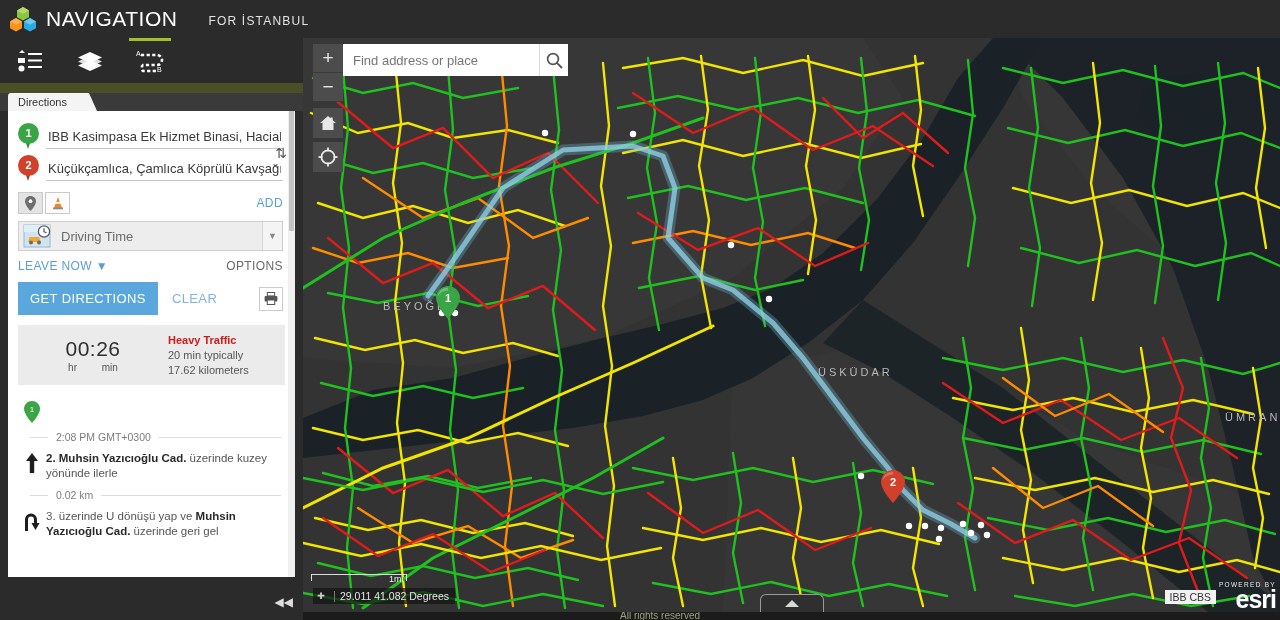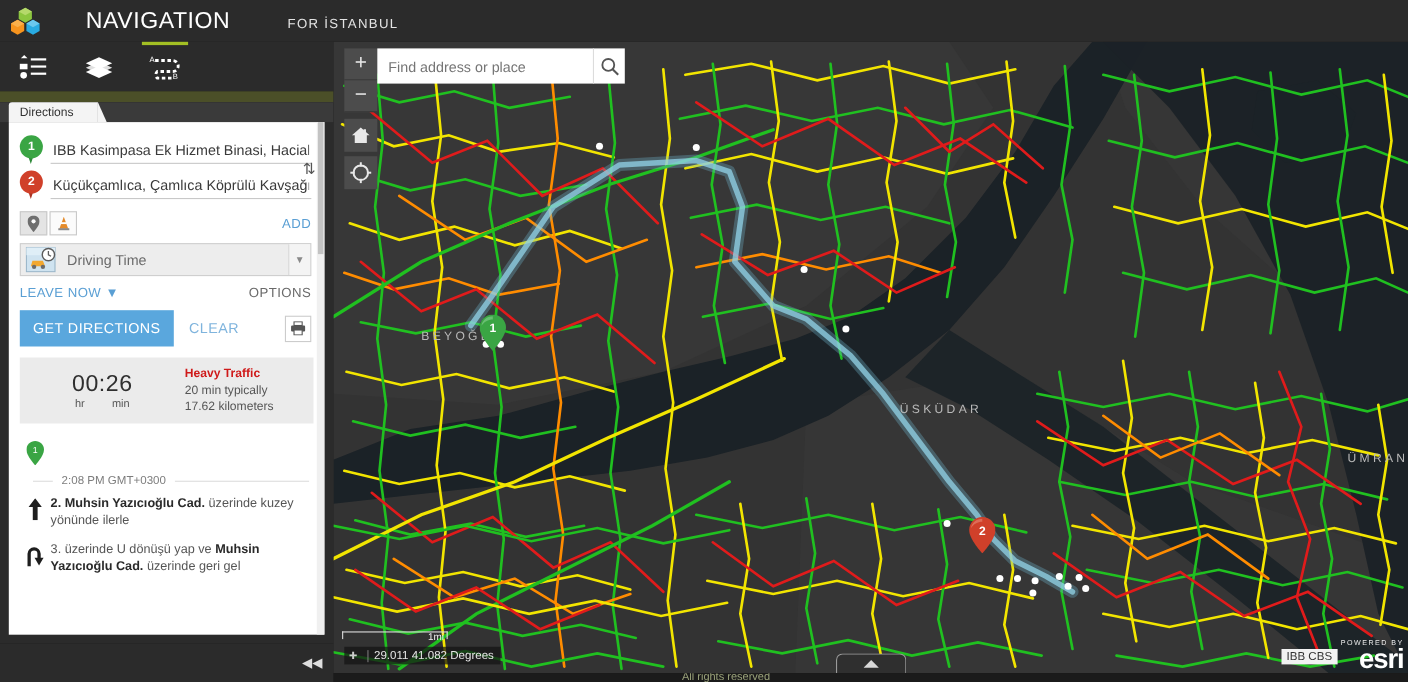--- a/index.html
+++ b/index.html
@@ -8,28 +8,27 @@
     font-family: "Liberation Sans", sans-serif;
     background: #1b1b1b;
   }
   #app { position: relative; width: 1280px; height: 620px; }
 
   
   .header {
     position: absolute; left: 0; top: 0; width: 1280px; height: 38px;
     background: #2b2b2b; display: flex; align-items: center; padding-left: 8px;
     z-index: 40;
-    gap: 32px;
   }
   .logo { width: 30px; height: 30px; position: relative; margin-right: 8px; flex: none; }
   .app-title {
     color: #ffffff; font-size: 21px; letter-spacing: .5px; font-weight: 400;
   }
   .app-subtitle {
-    color: #e3e3e3; font-size: 12px; letter-spacing: 1.2px; margin-left: 20px;
+    color: #e3e3e3; font-size: 12px; letter-spacing: 1.2px; margin-left: 31px;
     padding-top: 4px;
   }
 
   
   .toolbar {
     position: absolute; left: 0; top: 38px; width: 303px; height: 45px;
     background: #2b2b2b; display: flex; align-items: center; z-index: 40;
   }
   .tb-btn {
     width: 60px; height: 45px; display: flex; align-items: center;
@@ -418,20 +417,25 @@
           <div class="step-icon">
             <svg width="14" height="20" viewBox="0 0 14 20">
               <polygon points="7,0 13,8 9.2,8 9.2,20 4.8,20 4.8,8 1,8" fill="#1e1e1e"></polygon>
             </svg>
           </div>
           <div class="step-text">
             <b>2.  Muhsin Yazıcıoğlu Cad. </b><span>üzerinde kuzey yönünde ilerle</span>
           </div>
         </div>
 
+        <div class="divider">
+          <div class="dash"></div>
+          <div class="dist">0.02 km</div>
+          <div class="rest"></div>
+        </div>
 
         <div class="step">
           <div class="step-icon">
             <svg width="18" height="20" viewBox="0 0 18 20">
               <path d="M3.5 20 V8.5 A4.5 4.5 0 0 1 12.5 8.5 V13" fill="none" stroke="#1e1e1e" stroke-width="3"></path>
               <polygon points="12.5,19 8.4,12 16.6,12" fill="#1e1e1e"></polygon>
             </svg>
           </div>
           <div class="step-text">
             <span>3. üzerinde U dönüşü yap ve </span><b>Muhsin Yazıcıoğlu Cad. </b><span>üzerinde geri gel</span>

